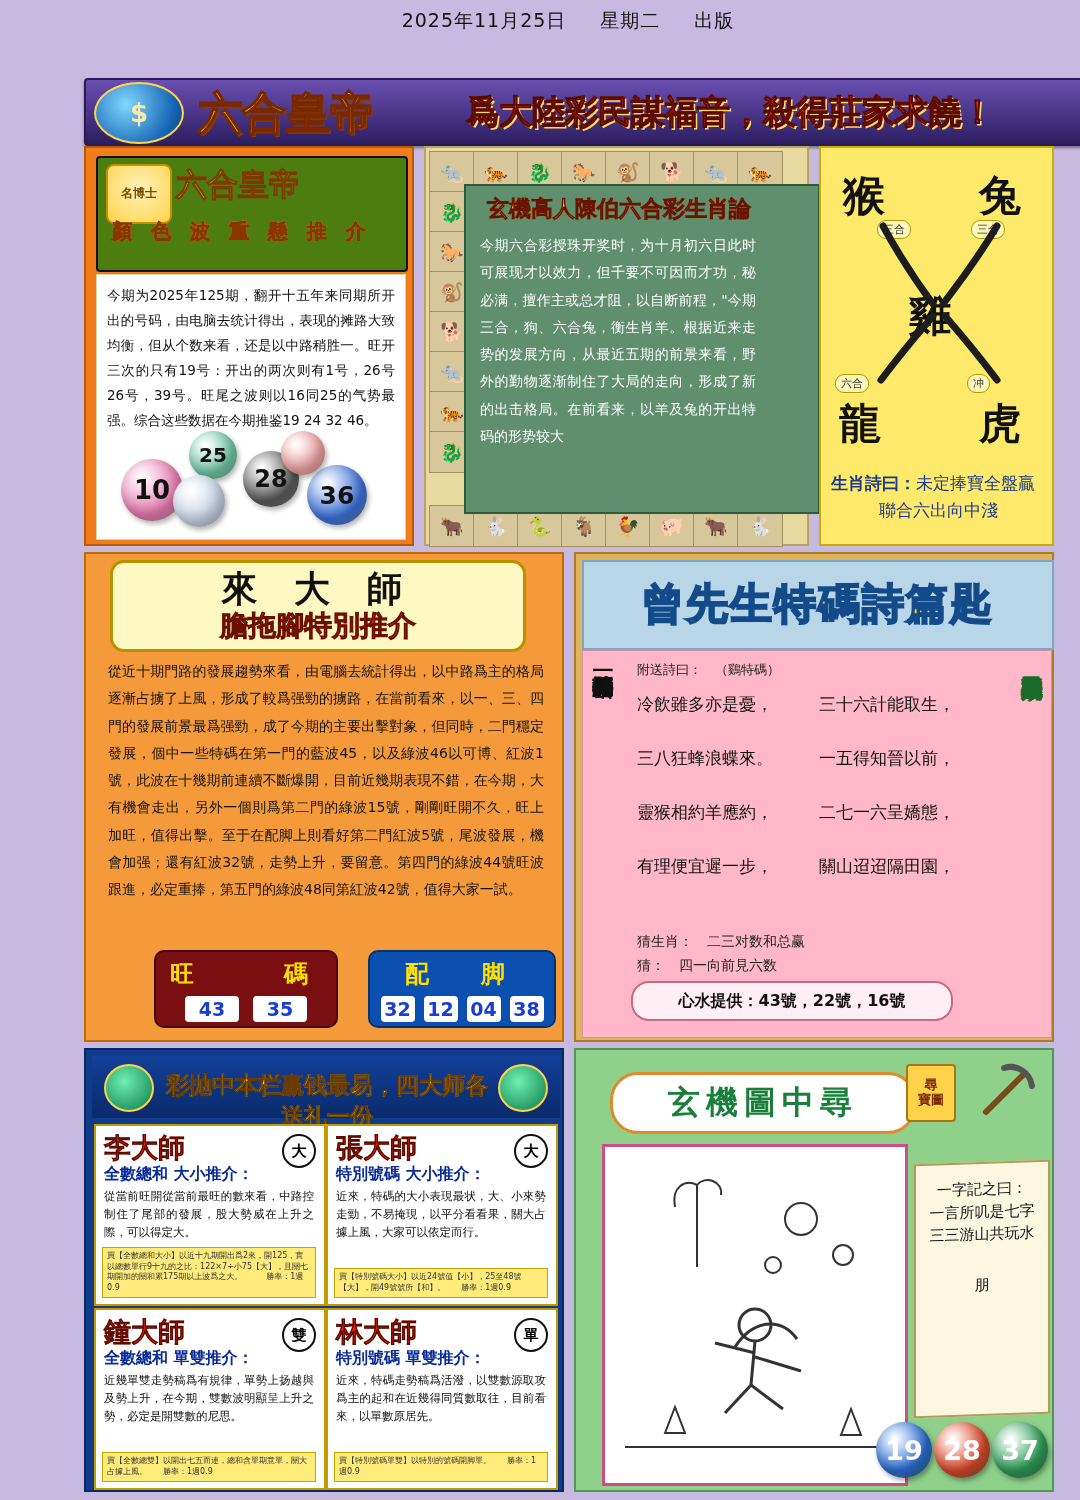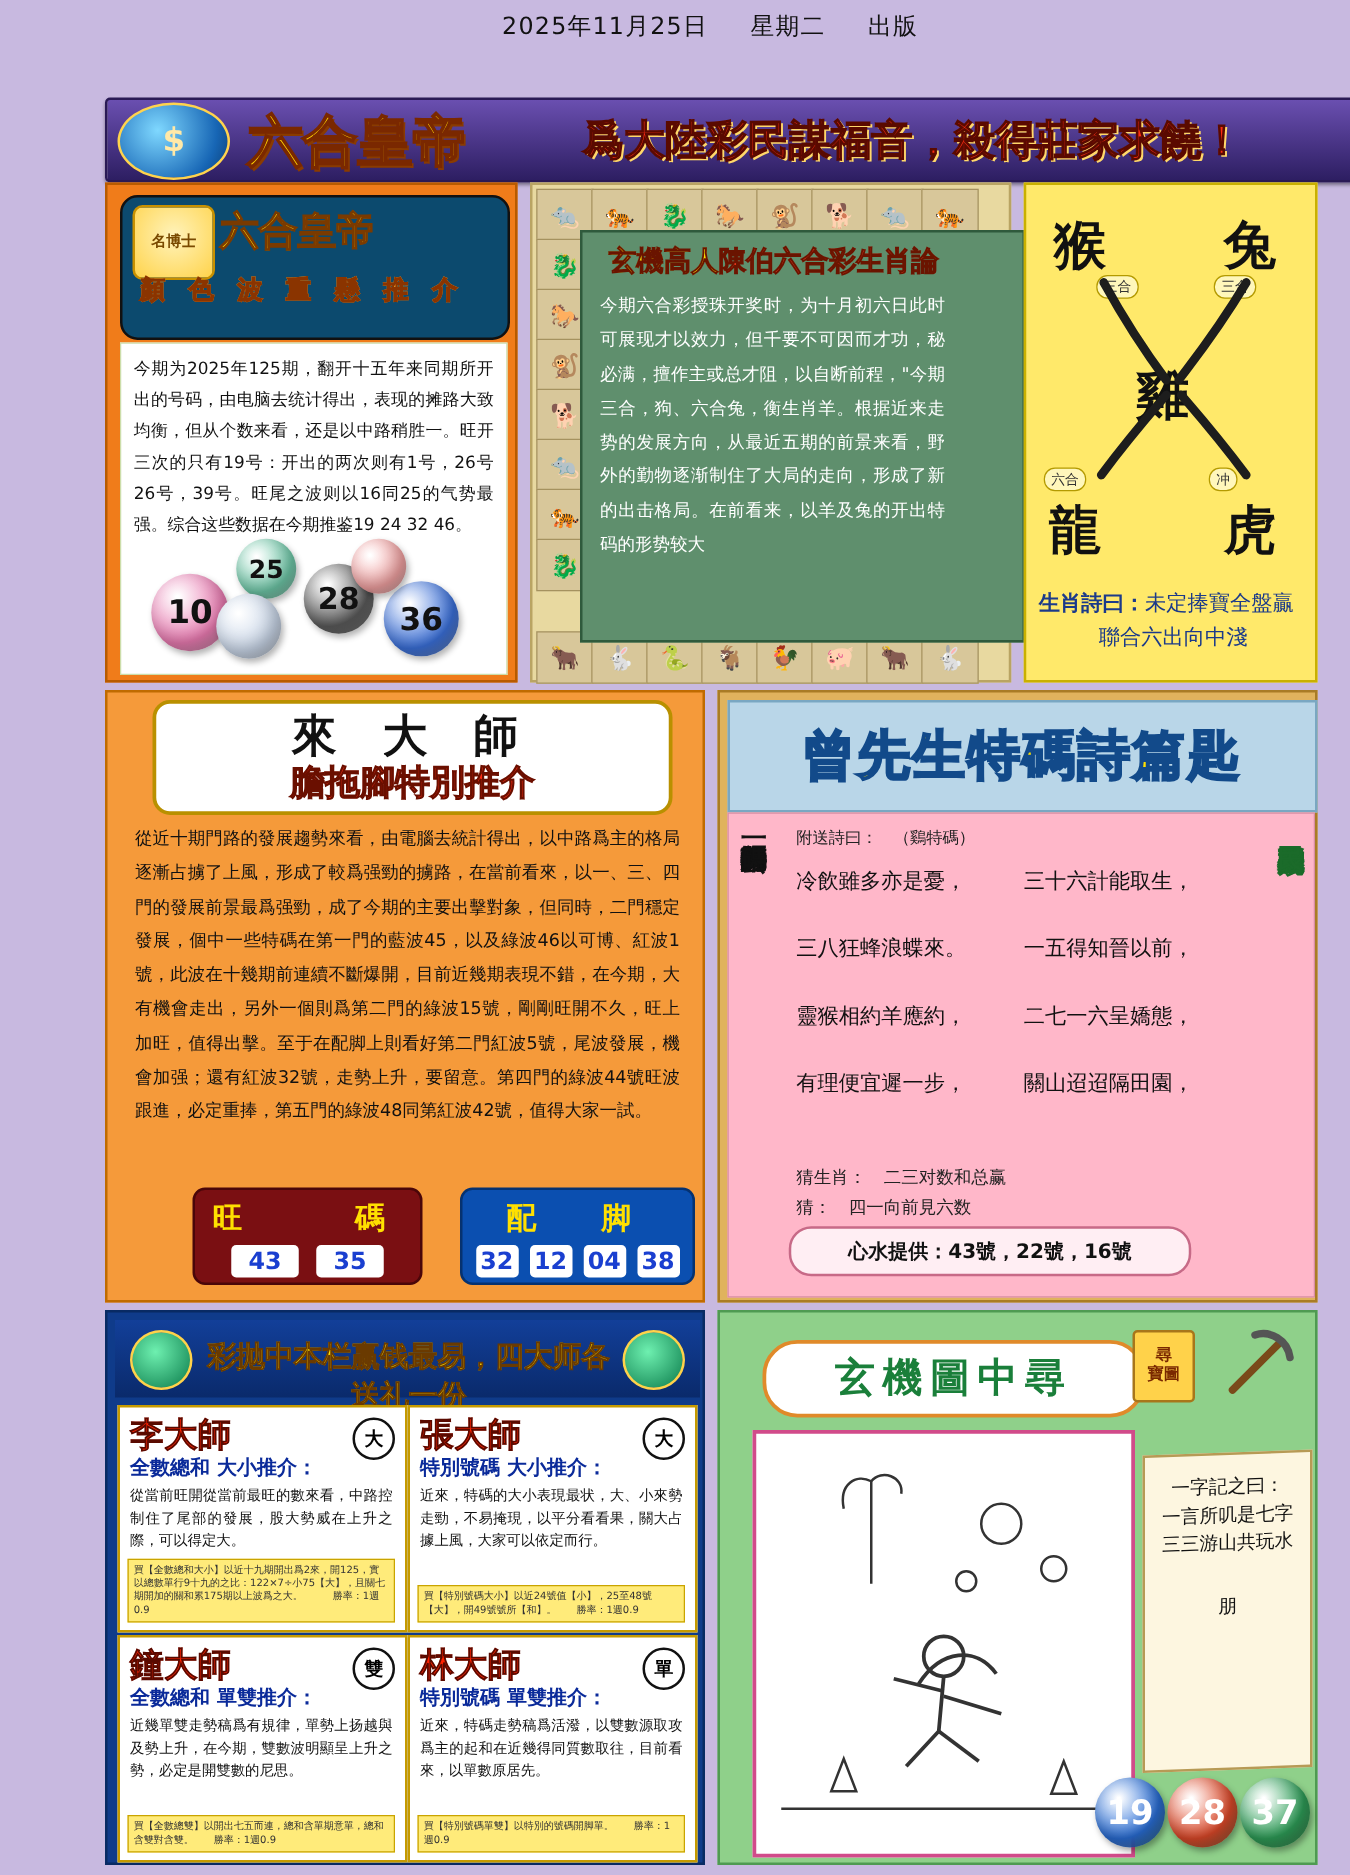--- a/index.html
+++ b/index.html
@@ -47,21 +47,21 @@
     text-shadow:2px 2px 0 #ffd86a;
   }
 
   
   .panel{position:absolute;box-sizing:border-box;}
 
   
   .b1{left:56px;top:146px;width:330px;height:400px;background:#f07c1a;border:2px solid #b85b00;}
   .b1-head{
     position:absolute;left:10px;top:8px;width:308px;height:112px;
-    background:#0c4a6e;border-radius:14px;border:2px solid #111;
+    background:#4d7c0f;border-radius:4px;border:2px solid #111;
   }
   .b1-head .mark{
     position:absolute;left:8px;top:6px;width:62px;height:56px;
     background:radial-gradient(circle at 50% 40%,#fff3bb,#ffd34a);
     border-radius:8px;border:2px solid #c79000;
     display:flex;align-items:center;justify-content:center;font-size:12px;color:#7a4a00;font-weight:bold;text-align:center;line-height:1.1;
   }
   .b1-head .t1{position:absolute;left:78px;top:6px;font-size:31px;font-weight:bold;color:#ffd400;-webkit-text-stroke:1px #7a3a00;}
   .b1-head .t2{position:absolute;left:14px;top:60px;font-size:20px;font-weight:bold;letter-spacing:6px;
      background:linear-gradient(#ffd24a,#ff7a00);-webkit-background-clip:text;background-clip:text;color:transparent;
@@ -88,21 +88,21 @@
 
   
   .b3{left:791px;top:146px;width:235px;height:400px;background:#ffe96a;border:2px solid #c9b000;}
   .b3 .big{position:absolute;font-size:42px;font-weight:bold;color:#111;font-family:"DejaVu Serif",serif;}
   .b3 .tag{position:absolute;font-size:11px;background:#fff7bb;border:1px solid #b49a00;border-radius:9px;padding:1px 5px;color:#333;}
   .b3 .poem{position:absolute;left:10px;top:322px;width:215px;font-size:17px;line-height:1.6;color:#1b3a8a;font-family:"DejaVu Serif",serif;}
   .b3 .poem b{color:#1b3a8a;}
 
   
   .b4{left:56px;top:552px;width:480px;height:490px;background:#f59a3a;border:2px solid #c06b00;}
-  .b4-head{position:absolute;left:36px;top:6px;width:410px;height:86px;background:#ffffff;border-radius:14px;border:3px solid #b99000;}
+  .b4-head{position:absolute;left:24px;top:6px;width:410px;height:86px;background:#fef9c3;border-radius:14px;border:3px solid #b99000;}
   .b4-h1{position:absolute;left:20px;top:2px;width:370px;text-align:center;font-size:36px;font-weight:bold;letter-spacing:12px;color:#111;}
   .b4-h2{position:absolute;left:8px;top:44px;width:394px;text-align:center;font-size:28px;font-weight:bold;color:#ff2d12;-webkit-text-stroke:.8px #6a0f00;}
   .b4-text{position:absolute;left:22px;top:104px;width:436px;font-size:14px;line-height:1.95;color:#111;text-align:justify;}
   .tagbox{position:absolute;border-radius:10px;}
   .tagbox .th{font-size:24px;font-weight:bold;letter-spacing:14px;text-align:center;}
   .numchip{display:inline-flex;align-items:center;justify-content:center;background:#fff;color:#1a3fd0;
            font-weight:bold;font-size:19px;border-radius:4px;}
 
   
   .b5{left:546px;top:552px;width:480px;height:490px;background:#e0b35d;border:2px solid #a97c25;}
@@ -311,21 +311,21 @@
           <div class="badge">大</div>
           <div class="sub">特別號碼 大小推介：</div>
           <div class="body">近來，特碼的大小表現最状，大、小來勢走勁，不易掩現，以平分看看果，關大占據上風，大家可以依定而行。</div>
           <div class="foot">買【特別號碼大小】以近24號值【小】，25至48號【大】，開49號號所【和】。　　勝率：1週0.9</div>
         </div>
         <div class="mcard" style="left: 8px; top: 258px;">
           <div class="name">鐘大師</div>
           <div class="badge">雙</div>
           <div class="sub">全數總和 單雙推介：</div>
           <div class="body">近幾單雙走勢稿爲有規律，單勢上扬越與及勢上升，在今期，雙數波明顯呈上升之勢，必定是開雙數的尼思。</div>
-          <div class="foot">買【全數總雙】以開出七五而連，總和含單期意單，總和含雙對含雙。　　勝率：1週0.9</div>
+          <div class="foot">買【全數總雙】以開出七五而連，總和含單期意單，關大占據上風。　　勝率：1週0.9</div>
         </div>
         <div class="mcard" style="left: 240px; top: 258px;">
           <div class="name">林大師</div>
           <div class="badge">單</div>
           <div class="sub">特別號碼 單雙推介：</div>
           <div class="body">近來，特碼走勢稿爲活潑，以雙數源取攻爲主的起和在近幾得同質數取往，目前看來，以單數原居先。</div>
           <div class="foot">買【特別號碼單雙】以特別的號碼開脚單。　　勝率：1週0.9</div>
         </div>
       </div>
   </div>

